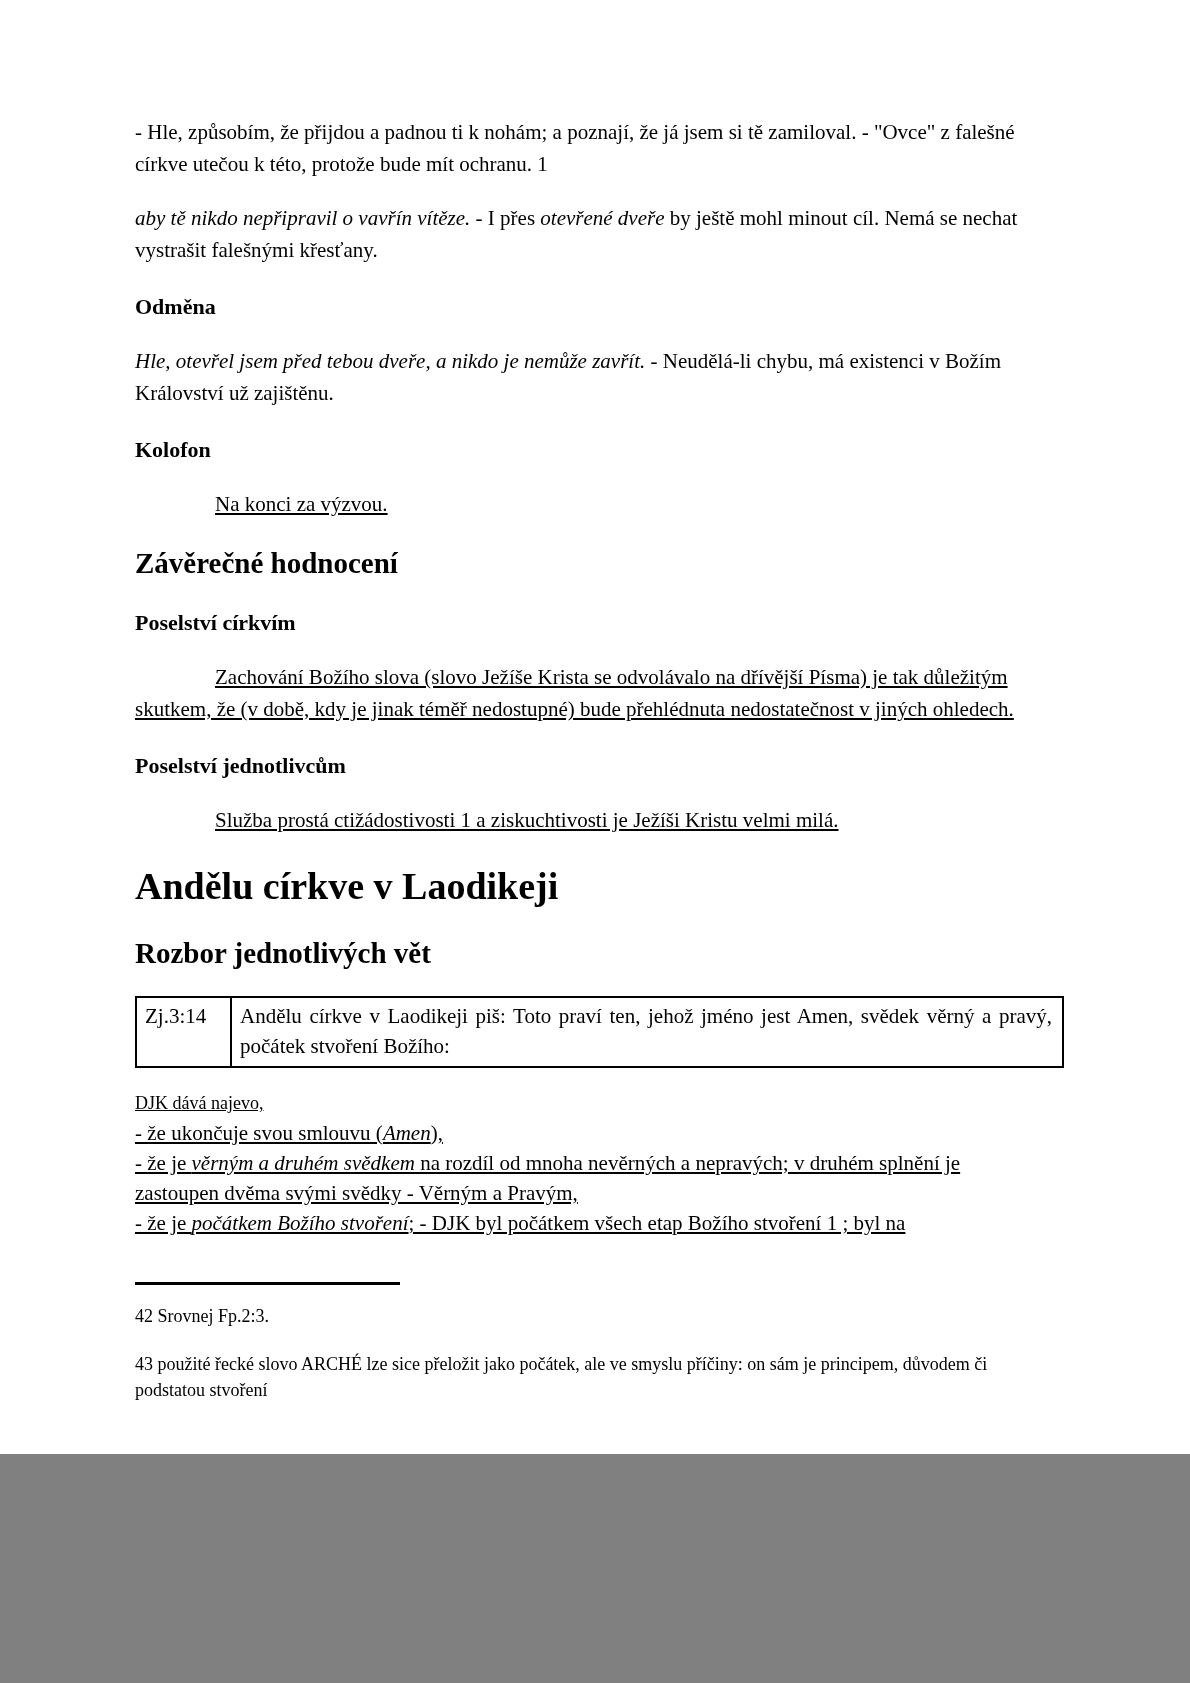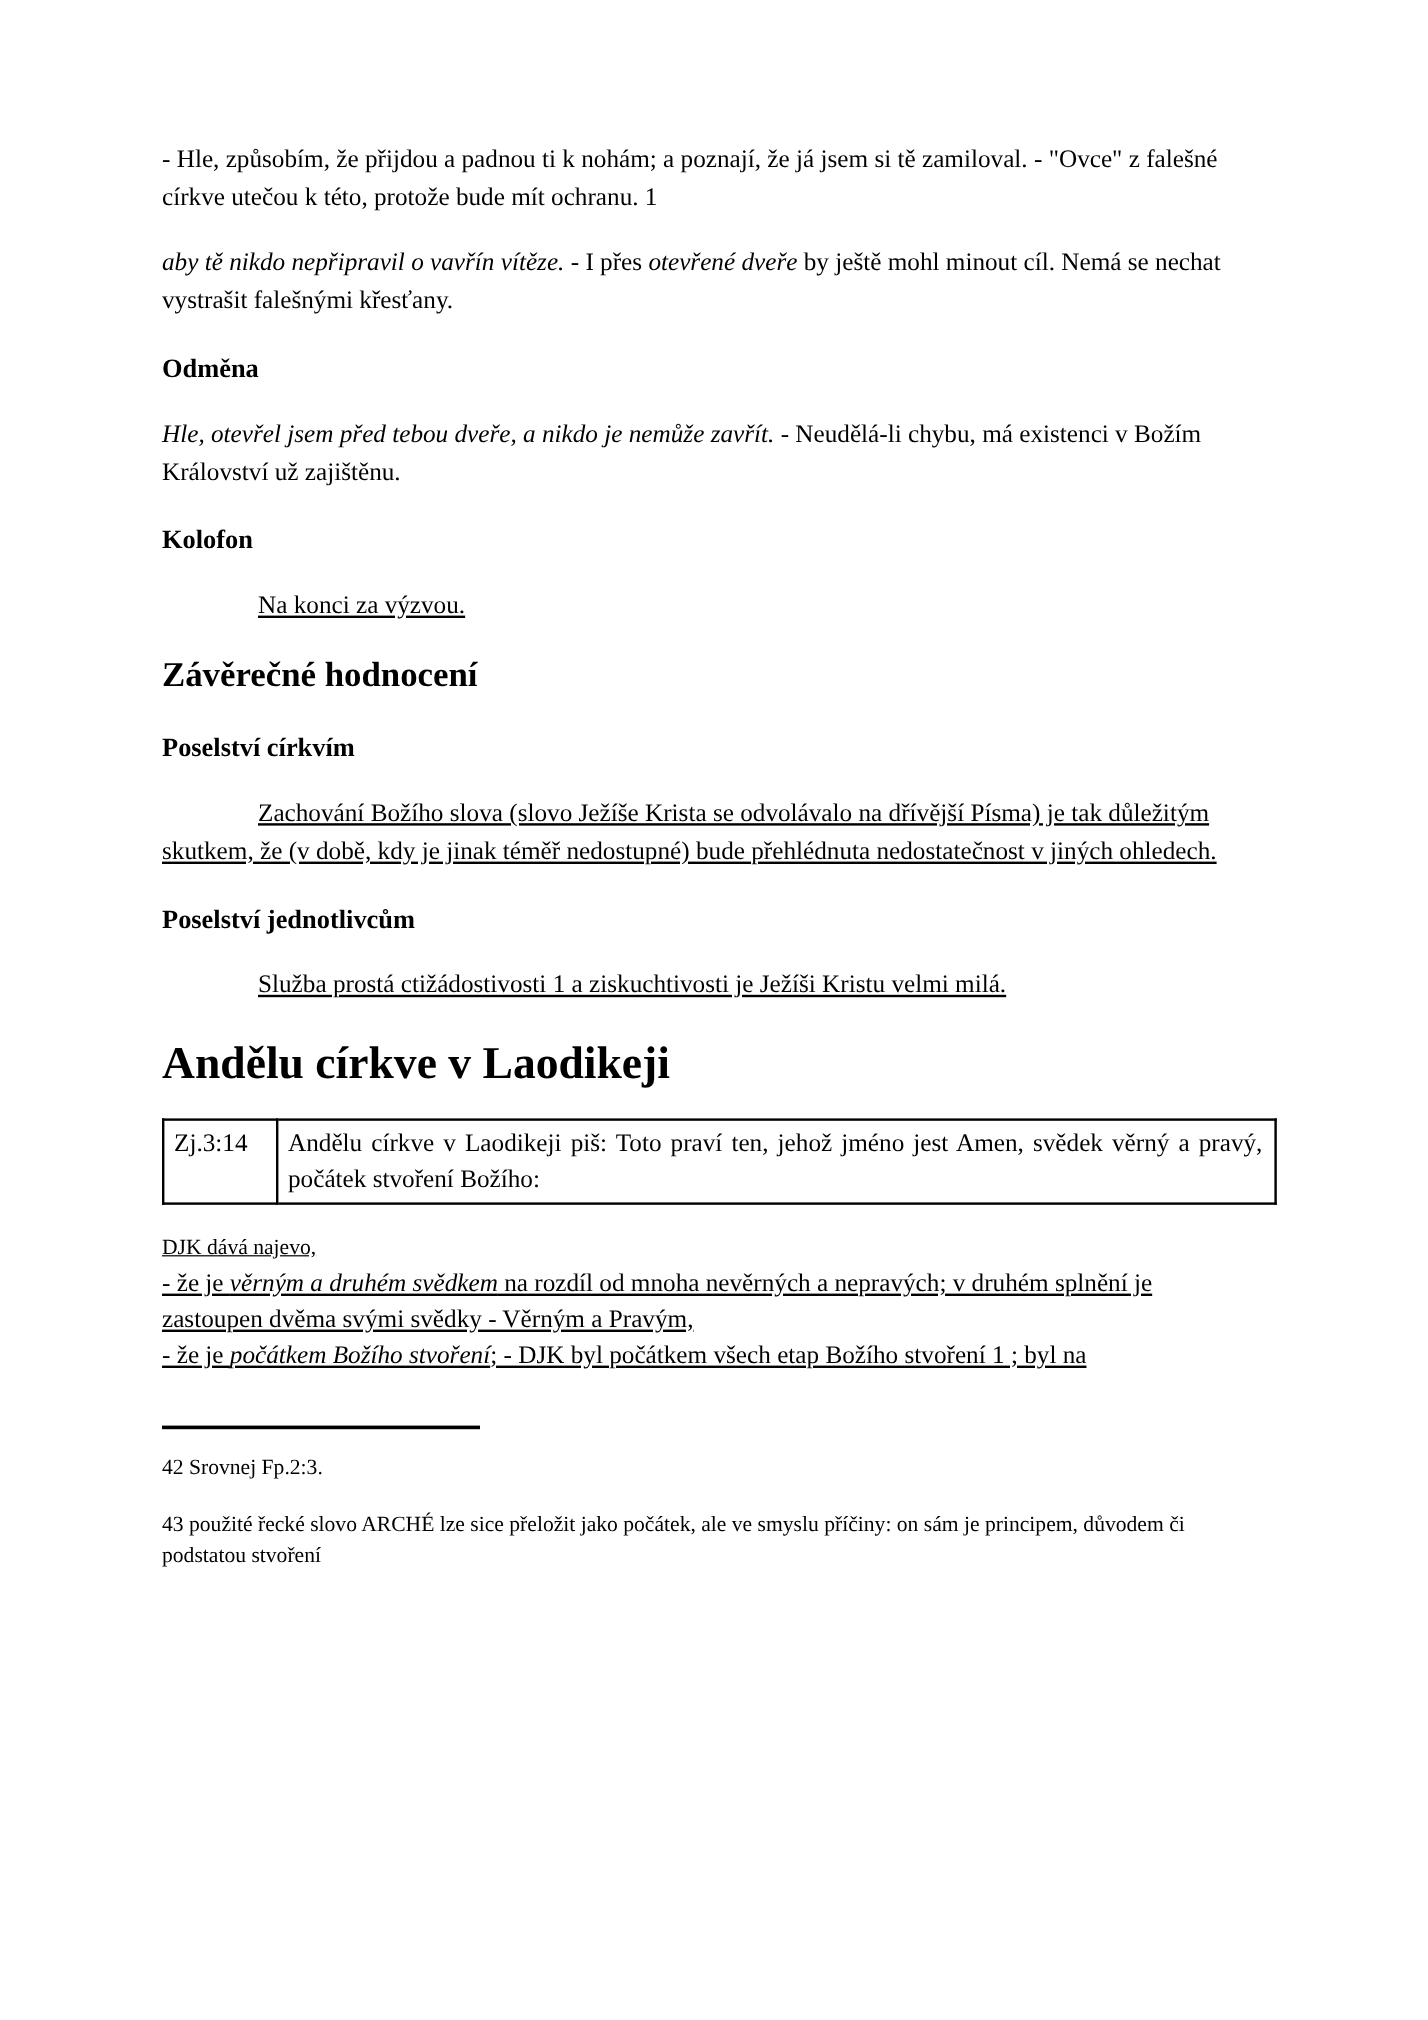--- a/index.html
+++ b/index.html
@@ -3,21 +3,21 @@
 <meta charset="utf-8">
 <style>
   html, body {
     margin: 0;
     padding: 0;
     background: #808080;
   }
   .page {
     position: relative;
     width: 1190px;
-    height: 1683px;
+    height: 1454px;
     margin: 0 auto;
     background: #ffffff;
     color: #000000;
     font-family: "Liberation Serif", "DejaVu Serif", serif;
     overflow: hidden;
     box-sizing: border-box;
     padding: 116px 145px 0 135px;
   }
   .page * { box-sizing: border-box; }
 
@@ -116,33 +116,35 @@
   <h3 class="minor">Poselství církvím</h3>
 
   <p class="body indent">Zachování Božího slova (slovo Ježíše Krista se odvolávalo na dřívější Písma) je tak důležitým skutkem, že (v době, kdy je jinak téměř nedostupné) bude přehlédnuta nedostatečnost v jiných ohledech.</p>
 
   <h3 class="minor">Poselství jednotlivcům</h3>
 
   <p class="body indent">Služba prostá ctižádostivosti 1 a ziskuchtivosti je Ježíši Kristu velmi milá.</p>
 
   <h1 class="chapter">Andělu církve v Laodikeji</h1>
 
+  <h2 class="major">Rozbor jednotlivých vět</h2>
 
   <table class="verse">
     <tbody>
         <tr>
       <td class="verse-ref">Zj.3:14</td>
       <td class="verse-text">Andělu církve v Laodikeji piš: Toto praví ten, jehož jméno jest Amen, svědek věrný a pravý, počátek stvoření Božího:</td>
     </tr>
   </tbody>
     </table>
 
   <div class="analysis">
     <p class="lead">DJK dává najevo,</p>
 
+    <p class="item"><span>- že ukončuje svou smlouvu (</span><span class="i">Amen</span><span>),</span></p>
 
     <p class="item"><span>- že je </span><span class="i">věrným a druhém svědkem</span><span> na rozdíl od mnoha nevěrných a nepravých; v druhém splnění je zastoupen dvěma svými svědky - Věrným a Pravým,</span></p>
 
     <p class="item"><span>- že je </span><span class="i">počátkem Božího stvoření</span><span>; - DJK byl počátkem všech etap Božího stvoření 1 ; byl na</span></p>
   </div>
 
   <hr class="fn-sep">
 
   <p class="footnote">42 Srovnej Fp.2:3.</p>
   <p class="footnote">43 použité řecké slovo ARCHÉ lze sice přeložit jako počátek, ale ve smyslu příčiny: on sám je principem, důvodem či podstatou stvoření</p>

